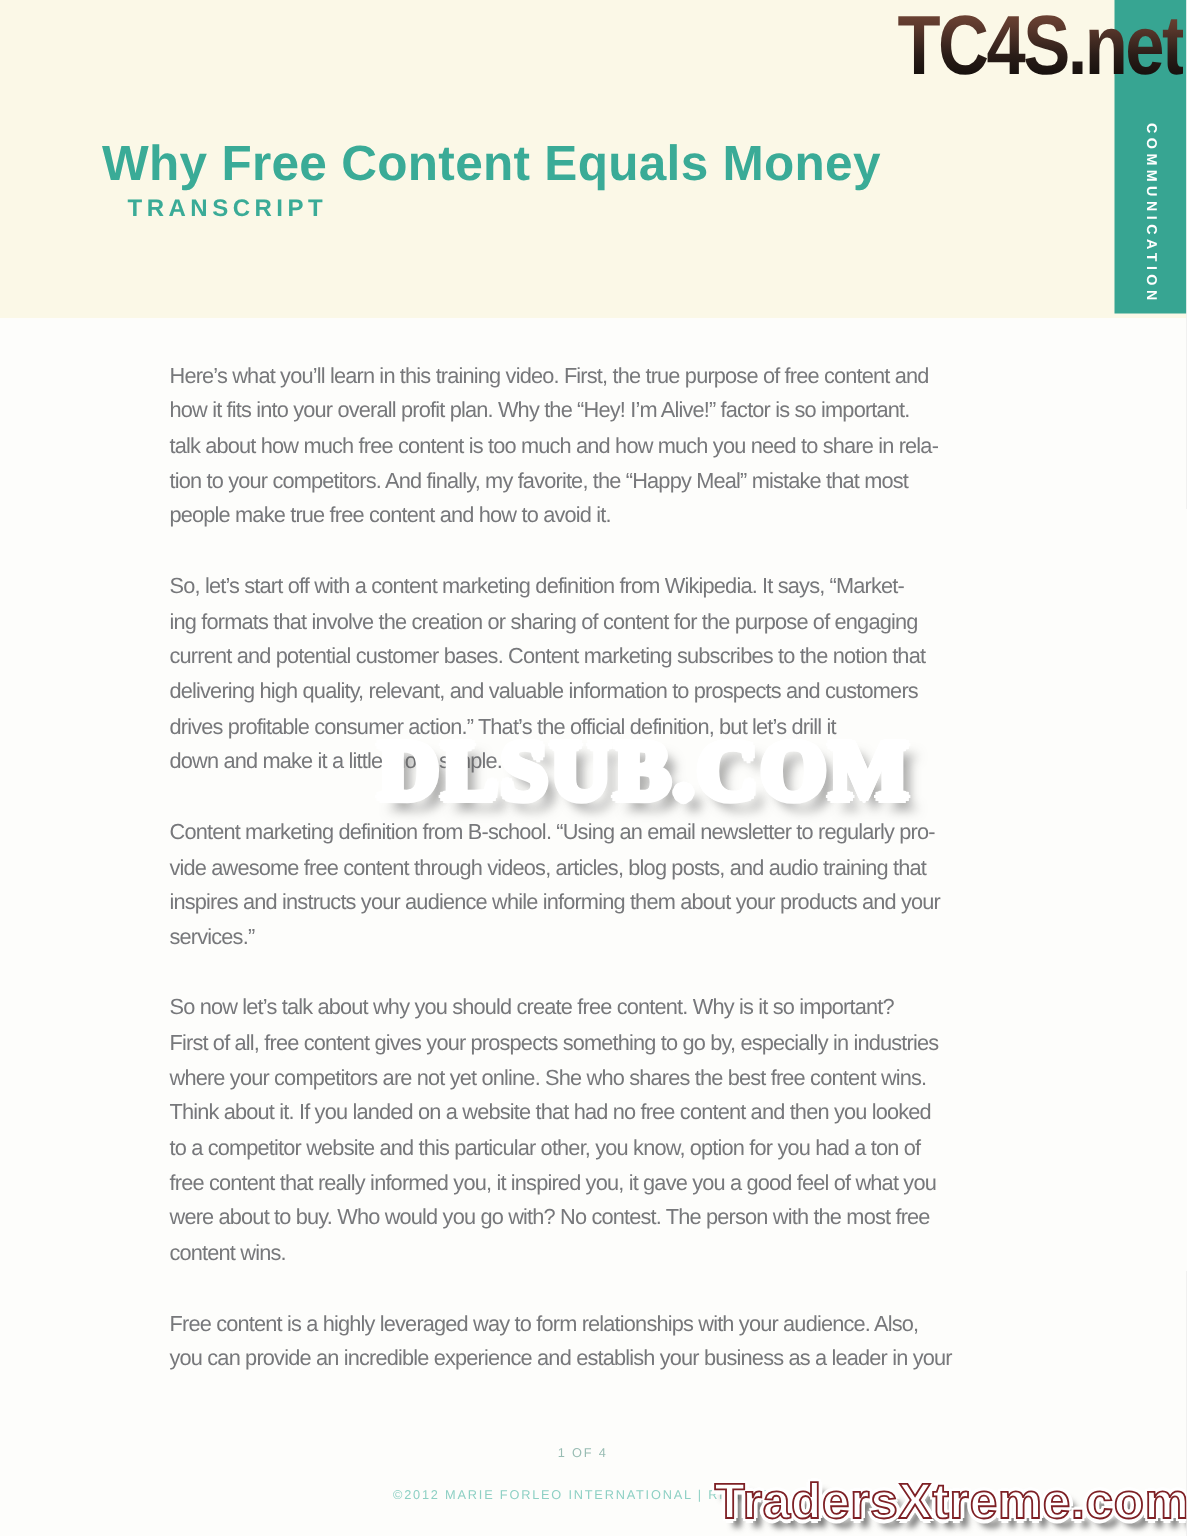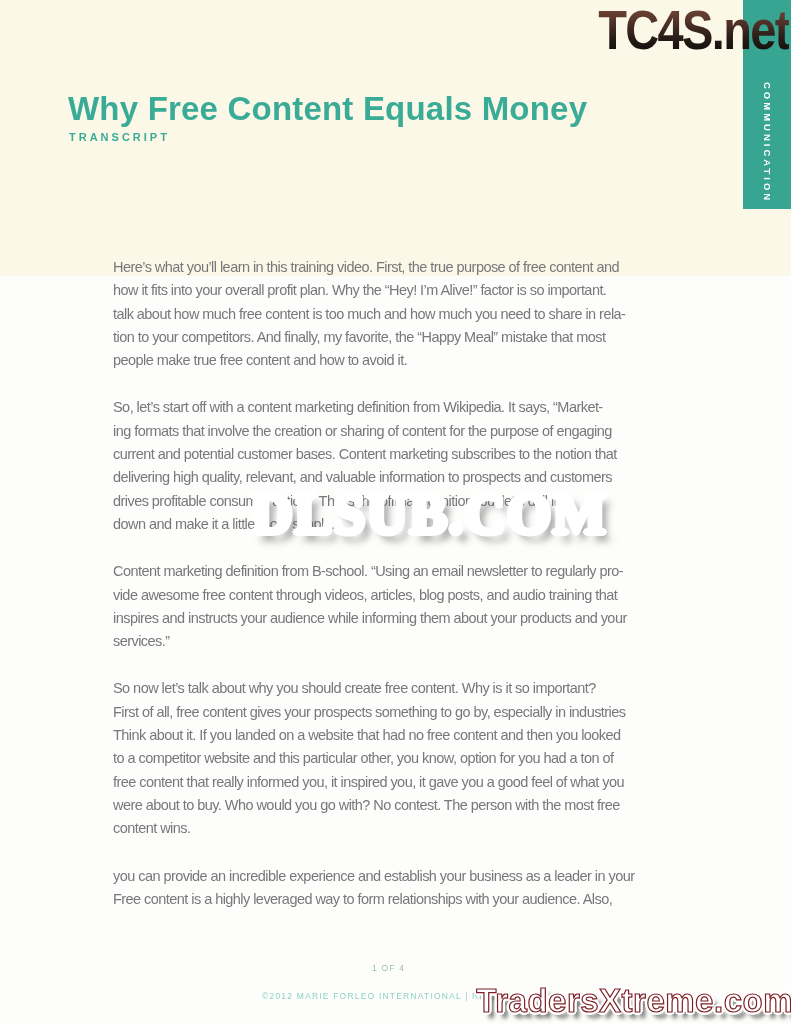--- a/index.html
+++ b/index.html
@@ -3,49 +3,49 @@
 <meta charset="utf-8">
 <style>
   html,body { margin:0; padding:0; background:#e8e8e8; }
   .page {
     position:relative; width:791px; height:1024px; margin:0 auto;
     background:#fdfdfb; overflow:hidden;
     font-family:"Liberation Sans", sans-serif;
   }
   
   .header-band {
-    position:absolute; left:0; top:0; width:791px; height:276px;
+    position:absolute; left:0; top:0; width:791px; height:212px;
     background:#fbf8e7;
   }
   .page-title {
     position:absolute; left:68px; top:90px; margin:0;
     font-size:33px; font-weight:bold; color:#3aab97; letter-spacing:0.2px;
     white-space:nowrap;
   }
   .page-subtitle {
-    position:absolute; left:69px; top:131px;
-    font-size:11px; font-weight:bold; letter-spacing:3px; color:#3aab97;
+    position:absolute; left:85px; top:131px;
+    font-size:16px; font-weight:bold; letter-spacing:3px; color:#3aab97;
   }
   
   .side-tab {
     position:absolute; left:743px; top:0; width:48px; height:209px;
     background:#37a592; z-index:2;
     display:flex; align-items:flex-end; justify-content:center;
     box-sizing:border-box; padding-bottom:6px;
   }
   .side-tab .vtext {
     writing-mode:vertical-rl;
     font-size:9.5px; font-weight:bold; letter-spacing:3px; color:#ffffff;
   }
   
   .content {
     position:absolute; left:113px; top:240px; width:600px;
     color:#77787b; font-size:14.5px; letter-spacing:-0.55px; z-index:1;
   }
-  .para { margin:16px 0 24px 0; }
+  .para { margin:0 0 24px 0; }
   .line { line-height:23.3px; white-space:nowrap; }
   
   .page-number {
     position:absolute; left:0; top:963px; width:777px; text-align:center;
     font-size:8.5px; letter-spacing:1.2px; color:#98bcb3; z-index:1;
   }
   .copyright {
     position:absolute; left:262px; top:991px;
     font-size:8.5px; letter-spacing:1.2px; color:#8ed0c4;
     white-space:nowrap; z-index:1;
@@ -116,29 +116,30 @@
       </div>
       <div class="para">
         <div class="line">Content marketing definition from B-school. “Using an email newsletter to regularly pro-</div>
         <div class="line">vide awesome free content through videos, articles, blog posts, and audio training that</div>
         <div class="line">inspires and instructs your audience while informing them about your products and your</div>
         <div class="line">services.”</div>
       </div>
       <div class="para">
         <div class="line">So now let’s talk about why you should create free content. Why is it so important?</div>
         <div class="line">First of all, free content gives your prospects something to go by, especially in industries</div>
+        <div class="line">where your competitors are not yet online. She who shares the best free content wins.</div>
         <div class="line">Think about it. If you landed on a website that had no free content and then you looked</div>
         <div class="line">to a competitor website and this particular other, you know, option for you had a ton of</div>
         <div class="line">free content that really informed you, it inspired you, it gave you a good feel of what you</div>
         <div class="line">were about to buy. Who would you go with? No contest. The person with the most free</div>
         <div class="line">content wins.</div>
       </div>
       <div class="para">
+        <div class="line">Free content is a highly leveraged way to form relationships with your audience. Also,</div>
         <div class="line">you can provide an incredible experience and establish your business as a leader in your</div>
-        <div class="line">Free content is a highly leveraged way to form relationships with your audience. Also,</div>
       </div>
     </div>
 
   <div class="wm wm-mid">DLSUB.COM</div>
 
   <div class="page-number">1 OF 4</div>
   <div class="copyright">©2012 MARIE FORLEO INTERNATIONAL | RHHBSCH</div>
 
   <div class="wm wm-bottom">TradersXtreme.com</div>
 

